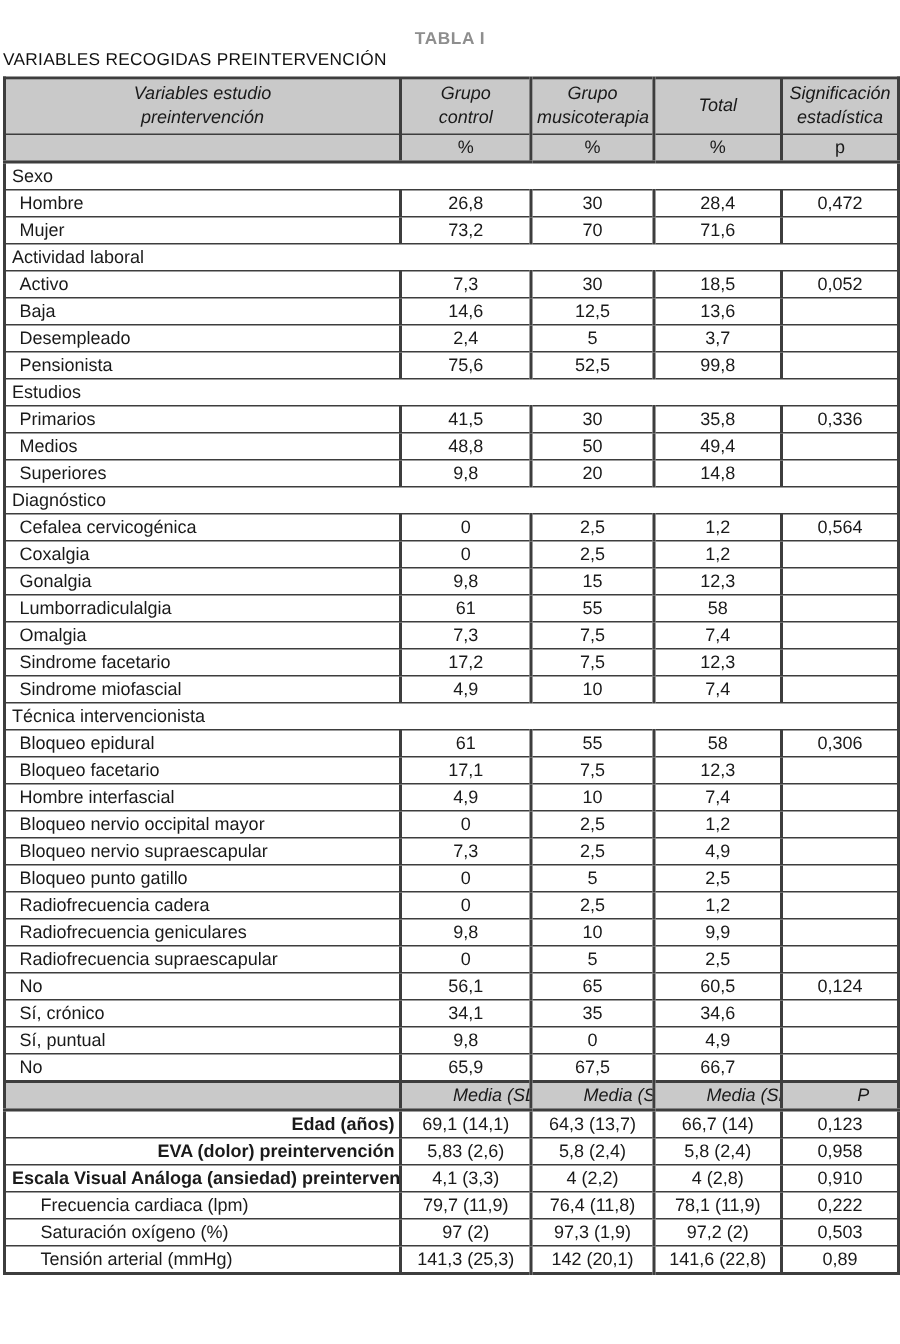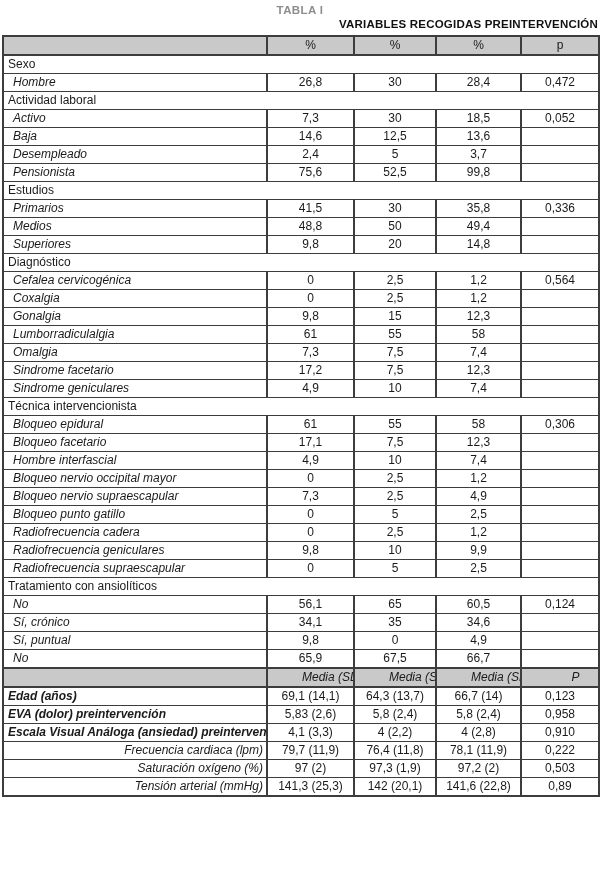--- a/index.html
+++ b/index.html
@@ -8,27 +8,27 @@
     --text:#1a1a1a;
     --title-gray:#8e8e8e;
   }
   html,body{margin:0;padding:0;background:#ffffff;}
   body{
     width:600px;height:896px;overflow:hidden;
     font-family:"Liberation Sans",sans-serif;
     color:var(--text);
     -webkit-font-smoothing:antialiased;
   }
-  .page{padding:3px 2px 0 2px;}
+  .page{padding:3px 2px 0 2px;margin-top:16px;}
   .title{
     text-align:center;font-weight:bold;font-size:11.5px;line-height:14px;
     color:var(--title-gray);letter-spacing:.4px;
   }
   .subtitle{
-    text-align:right;font-weight:bold;font-size:11.5px;line-height:14px;
+    text-align:left;font-weight:normal;font-size:11.5px;line-height:14px;
     color:#111;letter-spacing:.2px;margin-bottom:4px;
   }
   table{
     border-collapse:collapse;table-layout:fixed;
     width:596px;margin:0 auto;
     border:2px solid var(--border);
   }
   col.c0{width:264px}col.c1{width:87px}col.c2{width:82px}col.c3{width:85px}col.c4{width:78px}
   th,td{
     border:1px solid var(--border);
@@ -41,65 +41,79 @@
     height:36px;background:var(--hbg);
     font-style:italic;font-weight:normal;
     text-align:center;vertical-align:middle;line-height:1.3;
   }
   .head-sub td{
     height:17px;background:var(--hbg);
     text-align:center;border-bottom-width:2px;
   }
   .section-row td{height:17px;font-weight:normal;padding-left:4px;text-align:left;}
   .data-row td, .summary-row td{height:17px;}
-  td.label{text-align:left;padding-left:9px;font-style:italic;}
+  td.label{text-align:left;padding-left:9px;}
   td.val{text-align:center;}
   .media-row td{
     height:17px;background:var(--hbg);
     font-style:italic;text-align:center;
     border-top-width:2px;border-bottom-width:2px;padding-left:34px;
   }
-  .summary-row td.label.bold{font-weight:bold;padding-left:4px;}
-  .summary-row td.label.indent{padding-left:23px;text-align:right;}
+  .summary-row td.label.bold{font-weight:bold;padding-left:4px;text-align:right;}
+  .summary-row td.label.indent{padding-left:23px;}
 </style>
 </head>
 <body>
 
 <div class="page">
   <div class="title">TABLA I</div>
   <div class="subtitle">VARIABLES RECOGIDAS PREINTERVENCIÓN</div>
 
   <table>
     <colgroup>
       <col class="c0">
         <col class="c1">
         <col class="c2">
         <col class="c3">
         <col class="c4">
     </colgroup>
     <thead>
+        <tr class="head-main">
+          <th>Variables estudio<br>preintervención</th>
+          <th>Grupo<br>control</th>
+          <th>Grupo<br>musicoterapia</th>
+          <th>Total</th>
+          <th>Significación<br>estadística</th>
+        </tr>
         <tr class="head-sub">
           <td></td>
           <td>%</td>
           <td>%</td>
           <td>%</td>
           <td>p</td>
         </tr>
       </thead>
     <tbody>
         <tr class="section-row">
           <td colspan="5">Sexo</td>
         </tr>
         <tr class="data-row">
           <td class="label">Hombre</td>
           <td class="val">26,8</td>
           <td class="val">30</td>
           <td class="val">28,4</td>
           <td class="val">0,472</td>
         </tr>
+        <tr class="data-row">
+          <td class="label">Mujer</td>
+          <td class="val">73,2</td>
+          <td class="val">70</td>
+          <td class="val">71,6</td>
+          <td class="val"></td>
+        </tr>
         <tr class="section-row">
           <td colspan="5">Actividad laboral</td>
         </tr>
         <tr class="data-row">
           <td class="label">Activo</td>
           <td class="val">7,3</td>
           <td class="val">30</td>
           <td class="val">18,5</td>
           <td class="val">0,052</td>
         </tr>
@@ -187,21 +201,21 @@
           <td class="val"></td>
         </tr>
         <tr class="data-row">
           <td class="label">Sindrome facetario</td>
           <td class="val">17,2</td>
           <td class="val">7,5</td>
           <td class="val">12,3</td>
           <td class="val"></td>
         </tr>
         <tr class="data-row">
-          <td class="label">Sindrome geniculares</td>
+          <td class="label">Sindrome miofascial</td>
           <td class="val">4,9</td>
           <td class="val">10</td>
           <td class="val">7,4</td>
           <td class="val"></td>
         </tr>
         <tr class="section-row">
           <td colspan="5">Técnica intervencionista</td>
         </tr>
         <tr class="data-row">
           <td class="label">Bloqueo epidural</td>
@@ -258,23 +272,20 @@
           <td class="val">10</td>
           <td class="val">9,9</td>
           <td class="val"></td>
         </tr>
         <tr class="data-row">
           <td class="label">Radiofrecuencia supraescapular</td>
           <td class="val">0</td>
           <td class="val">5</td>
           <td class="val">2,5</td>
           <td class="val"></td>
-        </tr>
-        <tr class="section-row">
-          <td colspan="5">Tratamiento con ansiolíticos</td>
         </tr>
         <tr class="data-row">
           <td class="label">No</td>
           <td class="val">56,1</td>
           <td class="val">65</td>
           <td class="val">60,5</td>
           <td class="val">0,124</td>
         </tr>
         <tr class="data-row">
           <td class="label">Sí, crónico</td>

